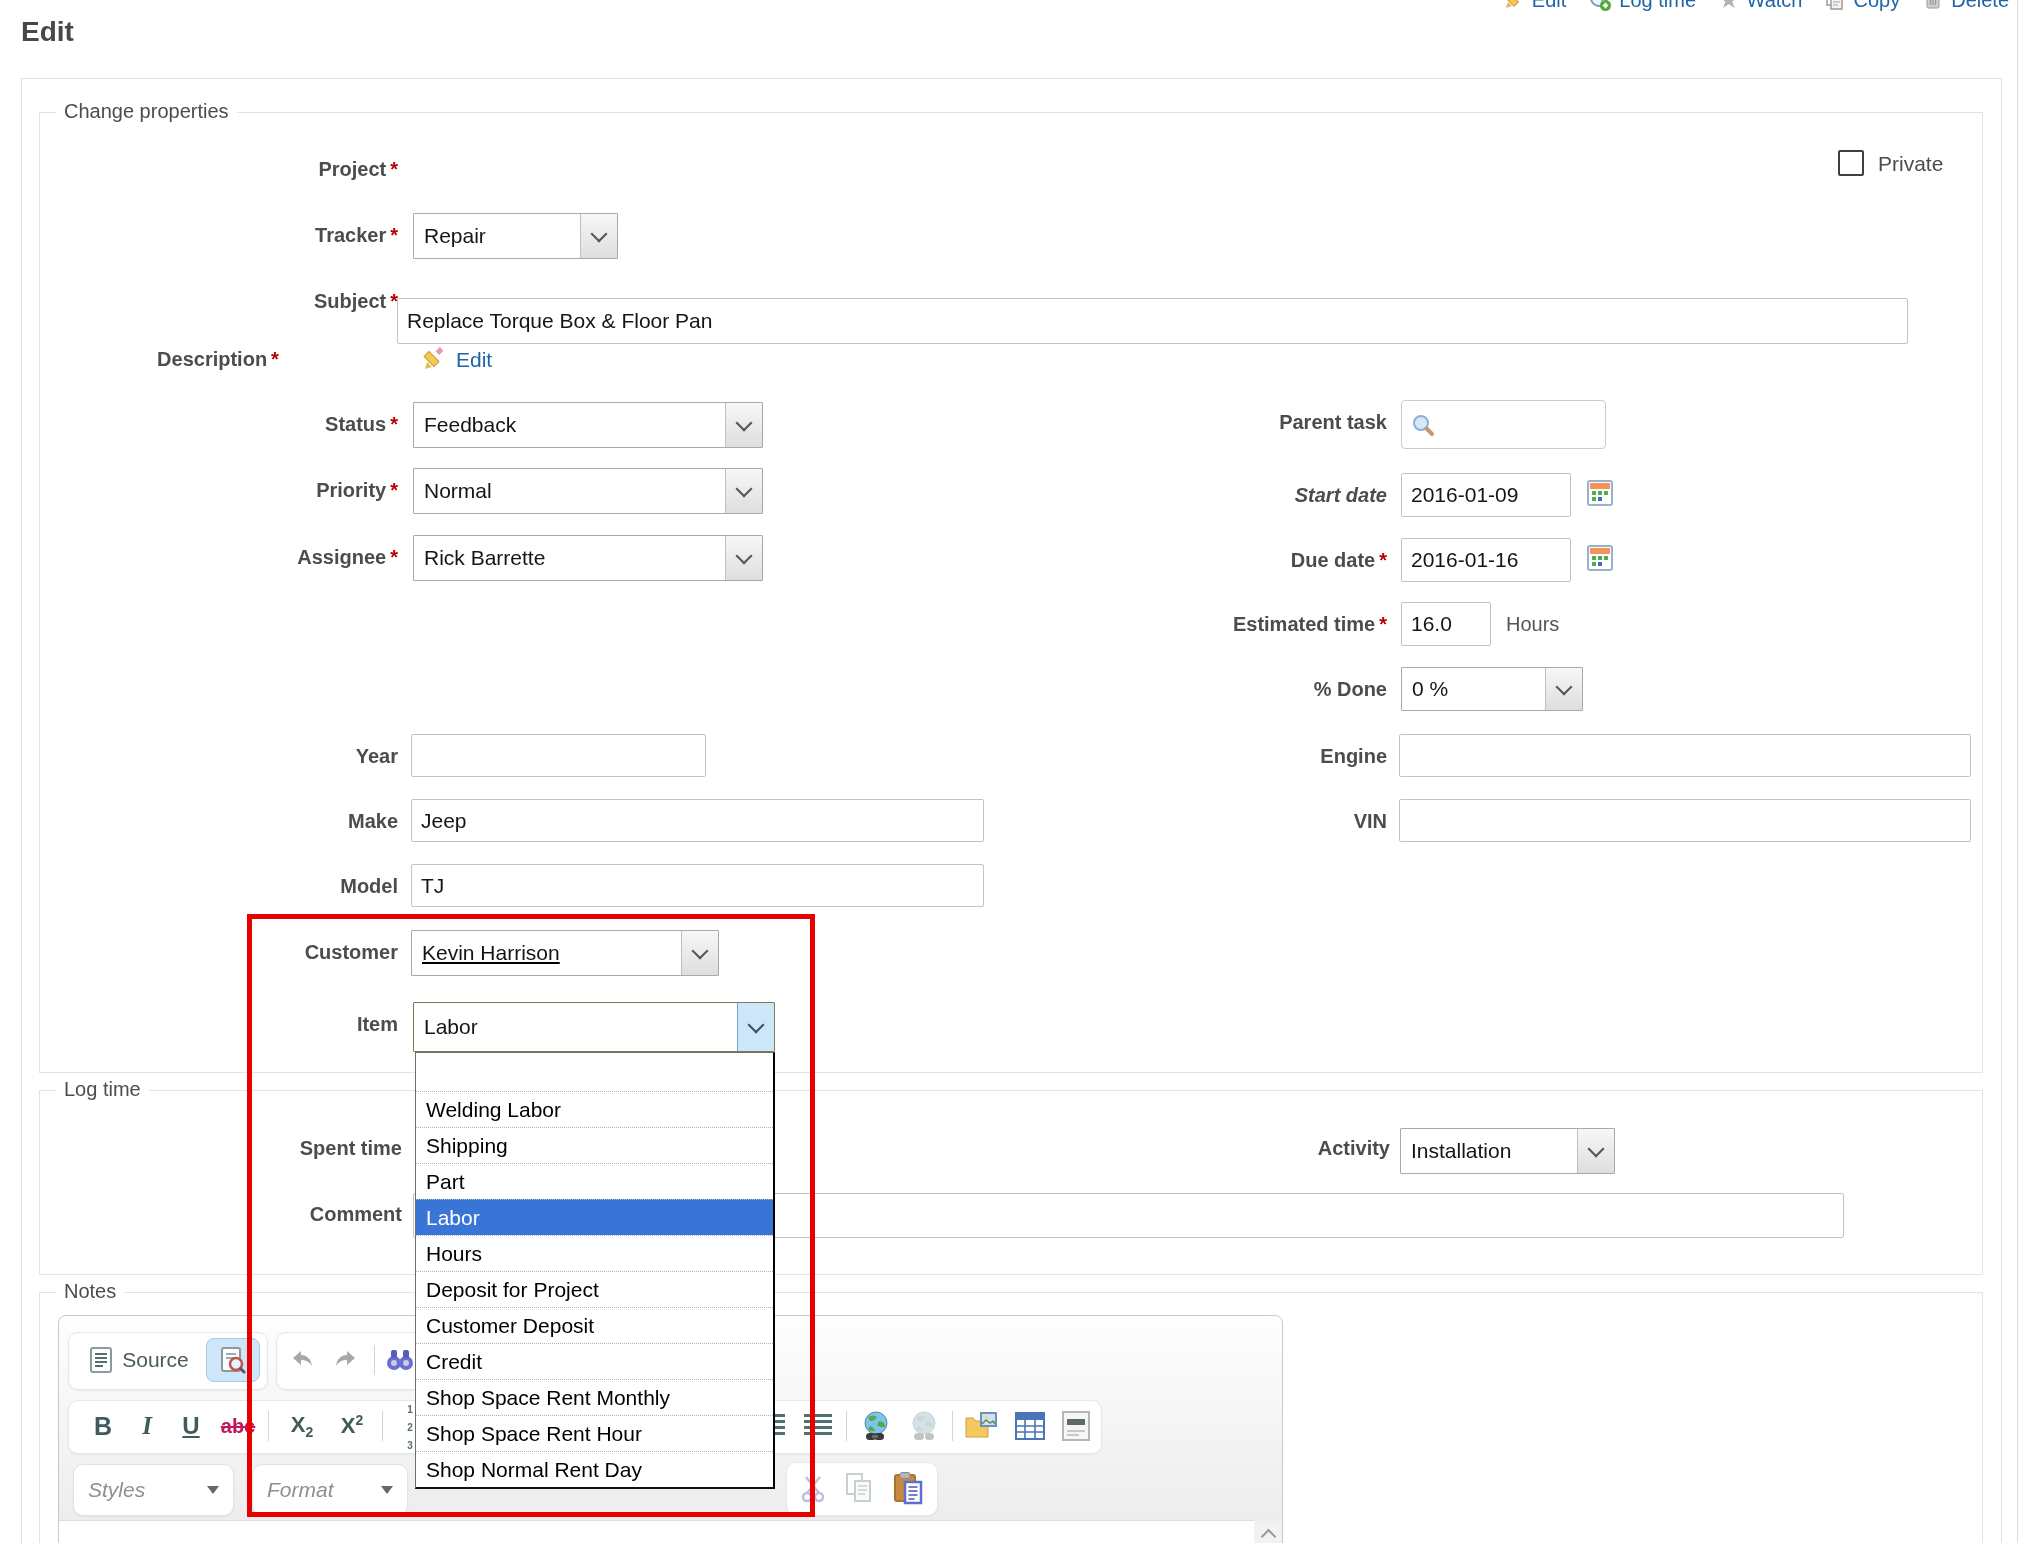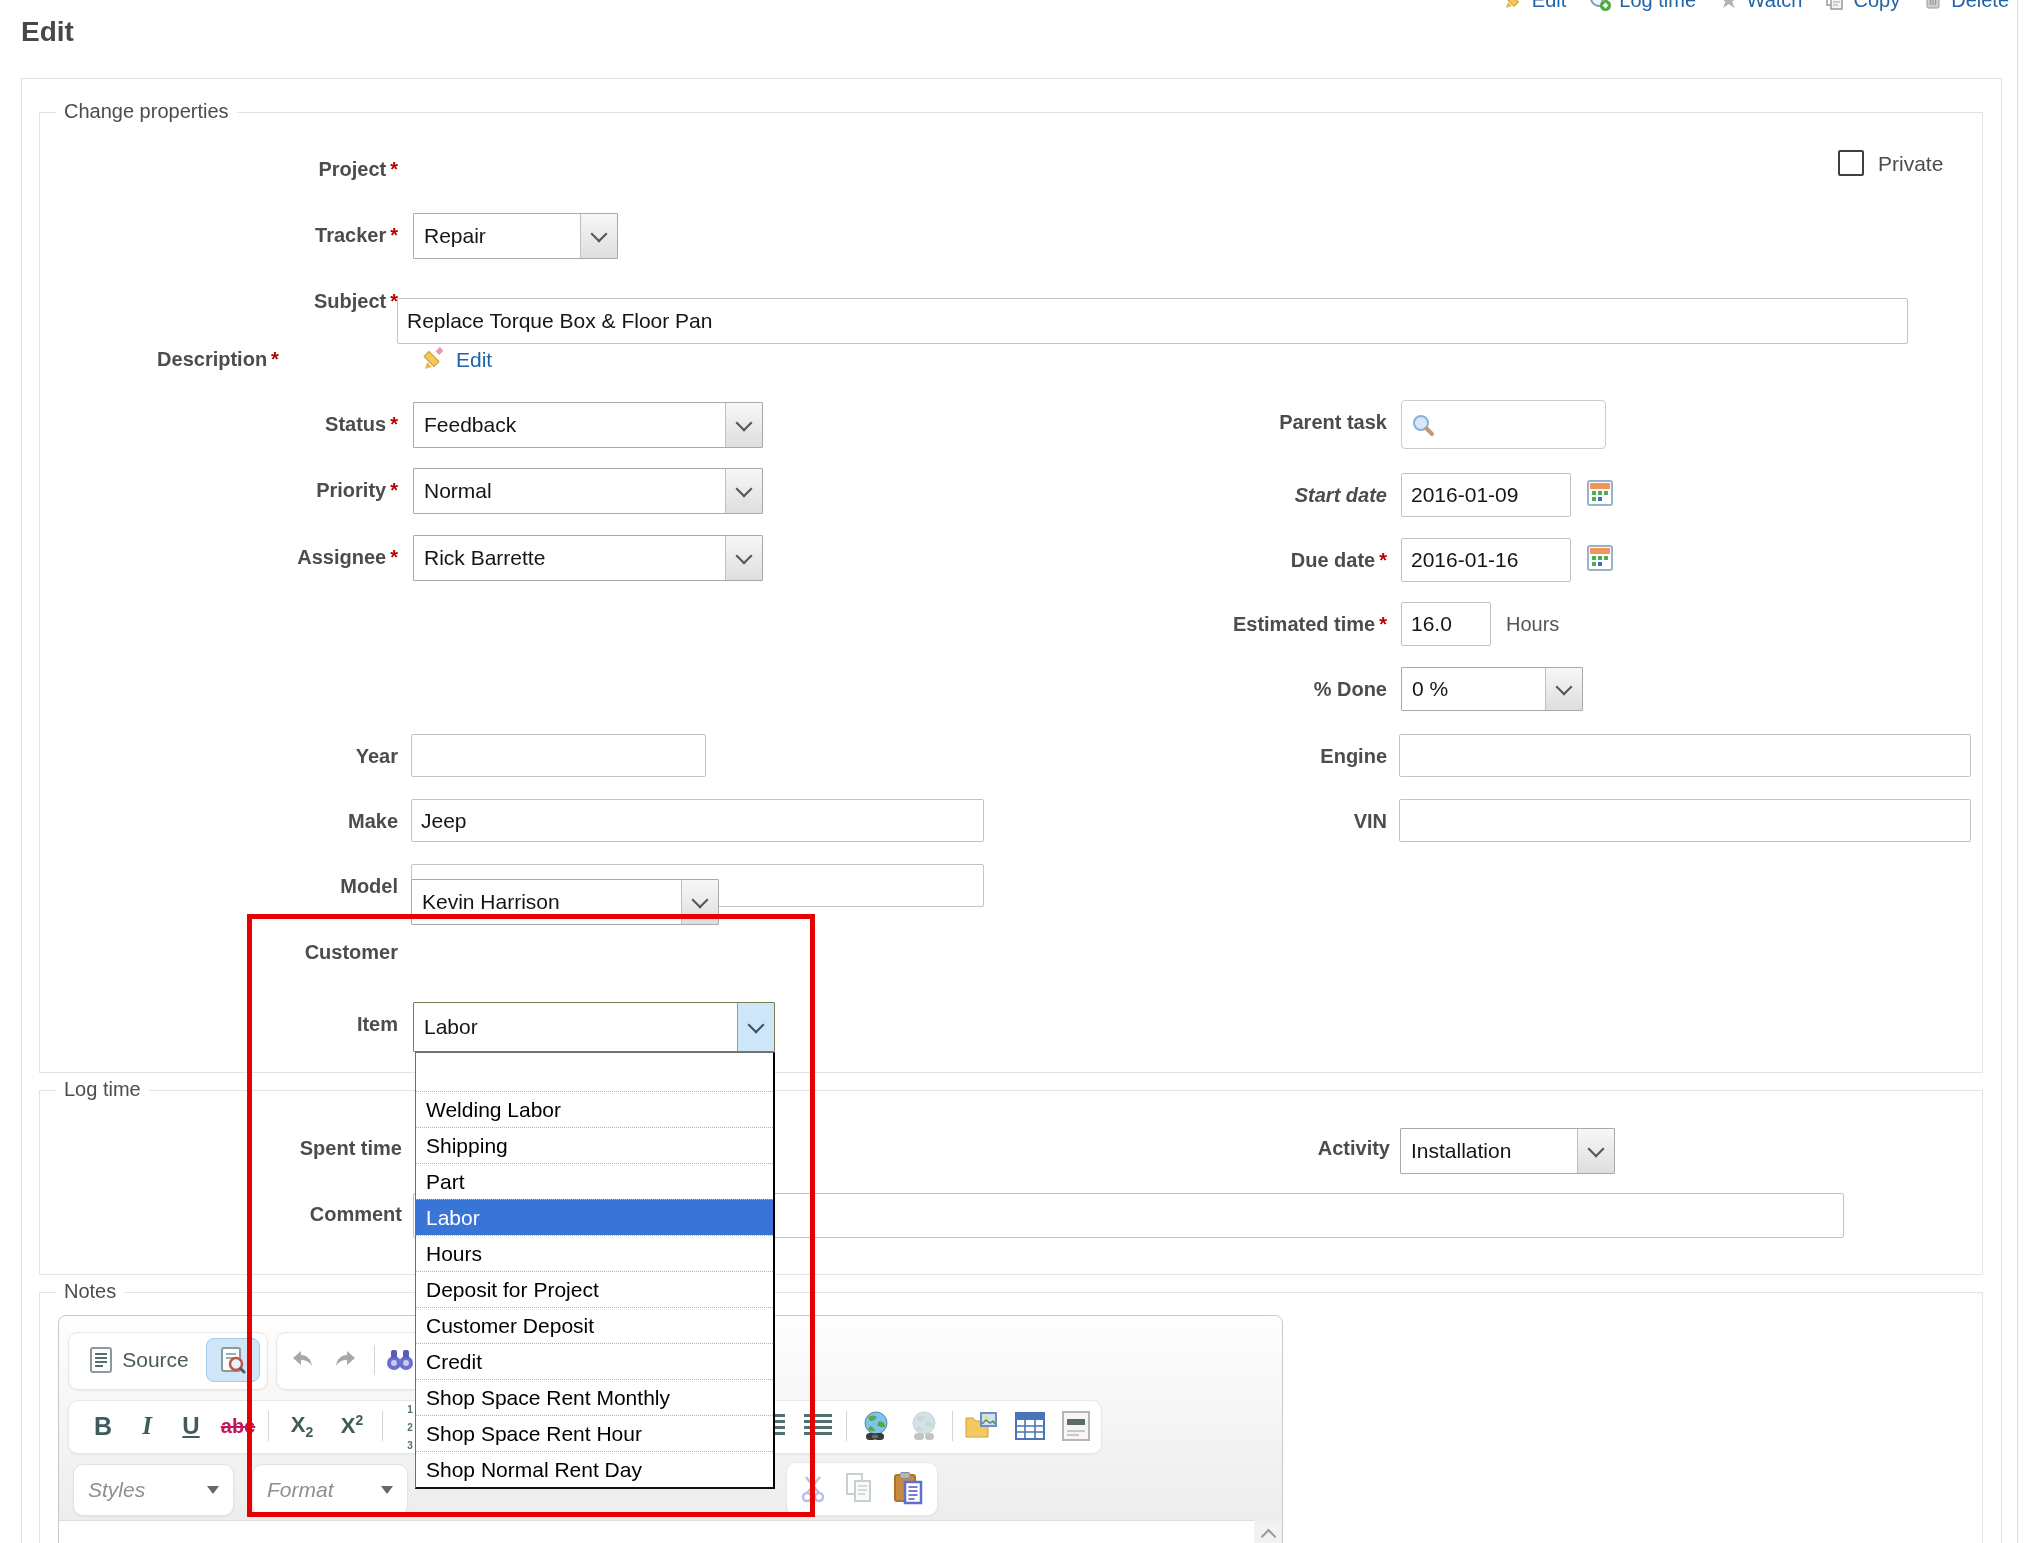--- a/index.html
+++ b/index.html
@@ -228,21 +228,21 @@
   <div class="tinput" style="left:1399px;top:799px;width:572px;height:43px;">
       <span></span>
     </div>
 
   <div class="lab" style="left:38px;top:875px;width:360px;"><span>Model</span></div>
   <div class="tinput" style="left:411px;top:864px;width:573px;height:43px;">
       <span>TJ</span>
     </div>
 
   <div class="lab" style="left:38px;top:941px;width:360px;"><span>Customer</span></div>
-  <div class="sel" style="left:411px;top:879px;width:308px;height:46px;">
+  <div class="sel" style="left:411px;top:930px;width:308px;height:46px;text-decoration:underline;">
     <span class="txt">Kevin Harrison</span>
     <span class="btn">
         <span class="chev"></span>
       </span>
   </div>
 
   <div class="lab" style="left:38px;top:1013px;width:360px;"><span>Item</span></div>
   <div class="sel focus" style="left:413px;top:1002px;width:362px;height:50px;">
     <span class="txt">Labor</span>
     <span class="btn">

